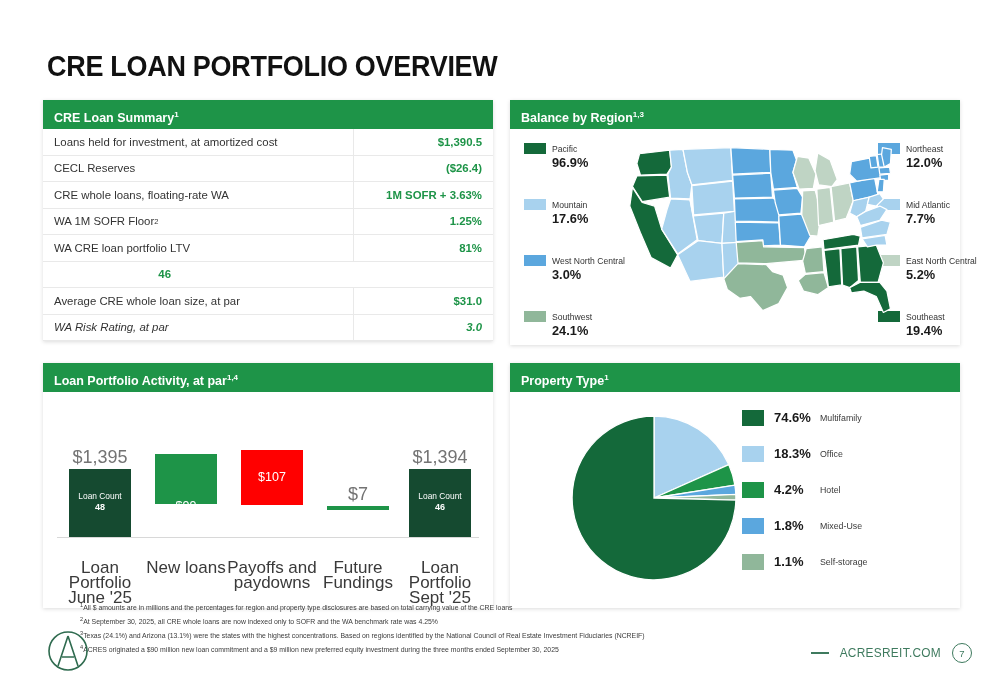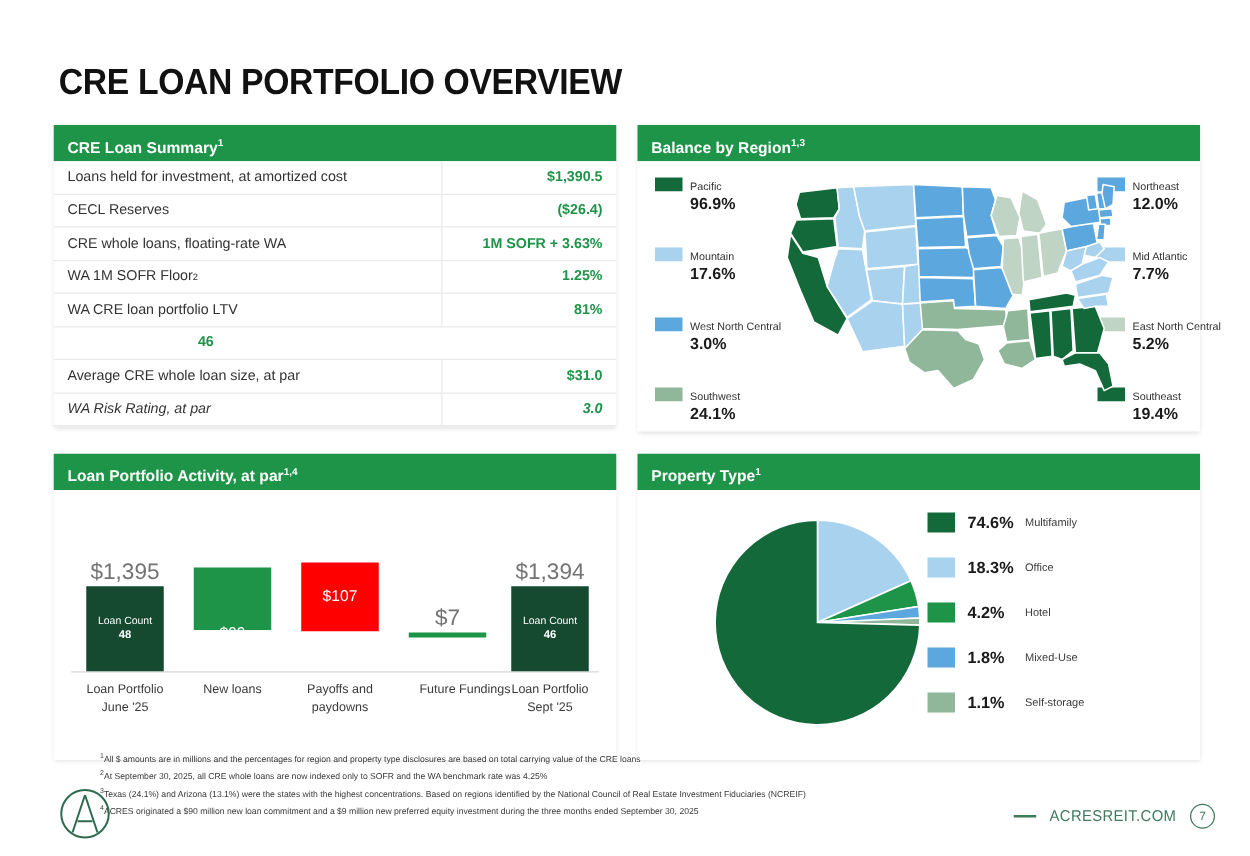--- a/index.html
+++ b/index.html
@@ -85,22 +85,23 @@
   .wf-inner{
     position:absolute;left:0;right:0;text-align:center;
     color:#fff;font-size:12.5px;
   }
   .wf-count{
     position:absolute;left:0;right:0;text-align:center;color:#fff;
     font-size:8.4px;line-height:11px;
   }
   .wf-count b{font-size:9px;display:block;}
   .wf-cat{
-    position:absolute;text-align:center;font-size:10px;color:#3a3a3a;
+    position:absolute;text-align:center;font-size:17px;color:#3a3a3a;
     line-height:15px;
+    margin-top:16px;
   }
 
   
   #panel-prop{left:510px;top:363px;width:450px;}
   #panel-prop .panel-body{height:216px;position:relative;}
   .pie-wrap{position:absolute;left:58px;top:20px;}
   .pt-leg{position:absolute;left:232px;}
   .pt-sw{position:absolute;width:22px;height:16px;}
   .pt-pct{position:absolute;left:32px;font-size:13px;font-weight:bold;color:#1a1a1a;top:0px;}
   .pt-name{position:absolute;left:78px;font-size:8.8px;color:#3a3a3a;top:3px;white-space:nowrap;}
@@ -298,21 +299,21 @@
           </div>
           <div class="wf-bar" style="left: 198px; top: 58px; width: 62px; height: 55px; background: rgb(255, 0, 0);">
             <div class="wf-inner" style="top: 19.5px;">$107</div>
           </div>
           <div class="wf-cat" style="left: 184px; width: 90px; top: 152px;">
             <div>Payoffs and</div>
             <div>paydowns</div>
           </div>
           <div class="wf-bar" style="left: 284px; top: 114px; width: 62px; height: 4px; background: rgb(30, 148, 72);"></div>
           <div class="wf-bar-label" style="left: 276px; width: 78px; top: 92px;">$7</div>
-          <div class="wf-cat" style="left: 284px; width: 90px; top: 152px;">
+          <div class="wf-cat" style="left: 270px; width: 90px; top: 152px;">
             <div>Future Fundings</div>
             <div></div>
           </div>
           <div class="wf-bar" style="left: 366px; top: 77px; width: 62px; height: 68px; background: rgb(21, 74, 48);">
             <div class="wf-count" style="top: 22px;"><span>Loan Count</span><b>46</b></div>
           </div>
           <div class="wf-bar-label" style="left: 358px; width: 78px; top: 55px;">$1,394</div>
           <div class="wf-cat" style="left: 352px; width: 90px; top: 152px;">
             <div>Loan Portfolio</div>
             <div>Sept '25</div>

